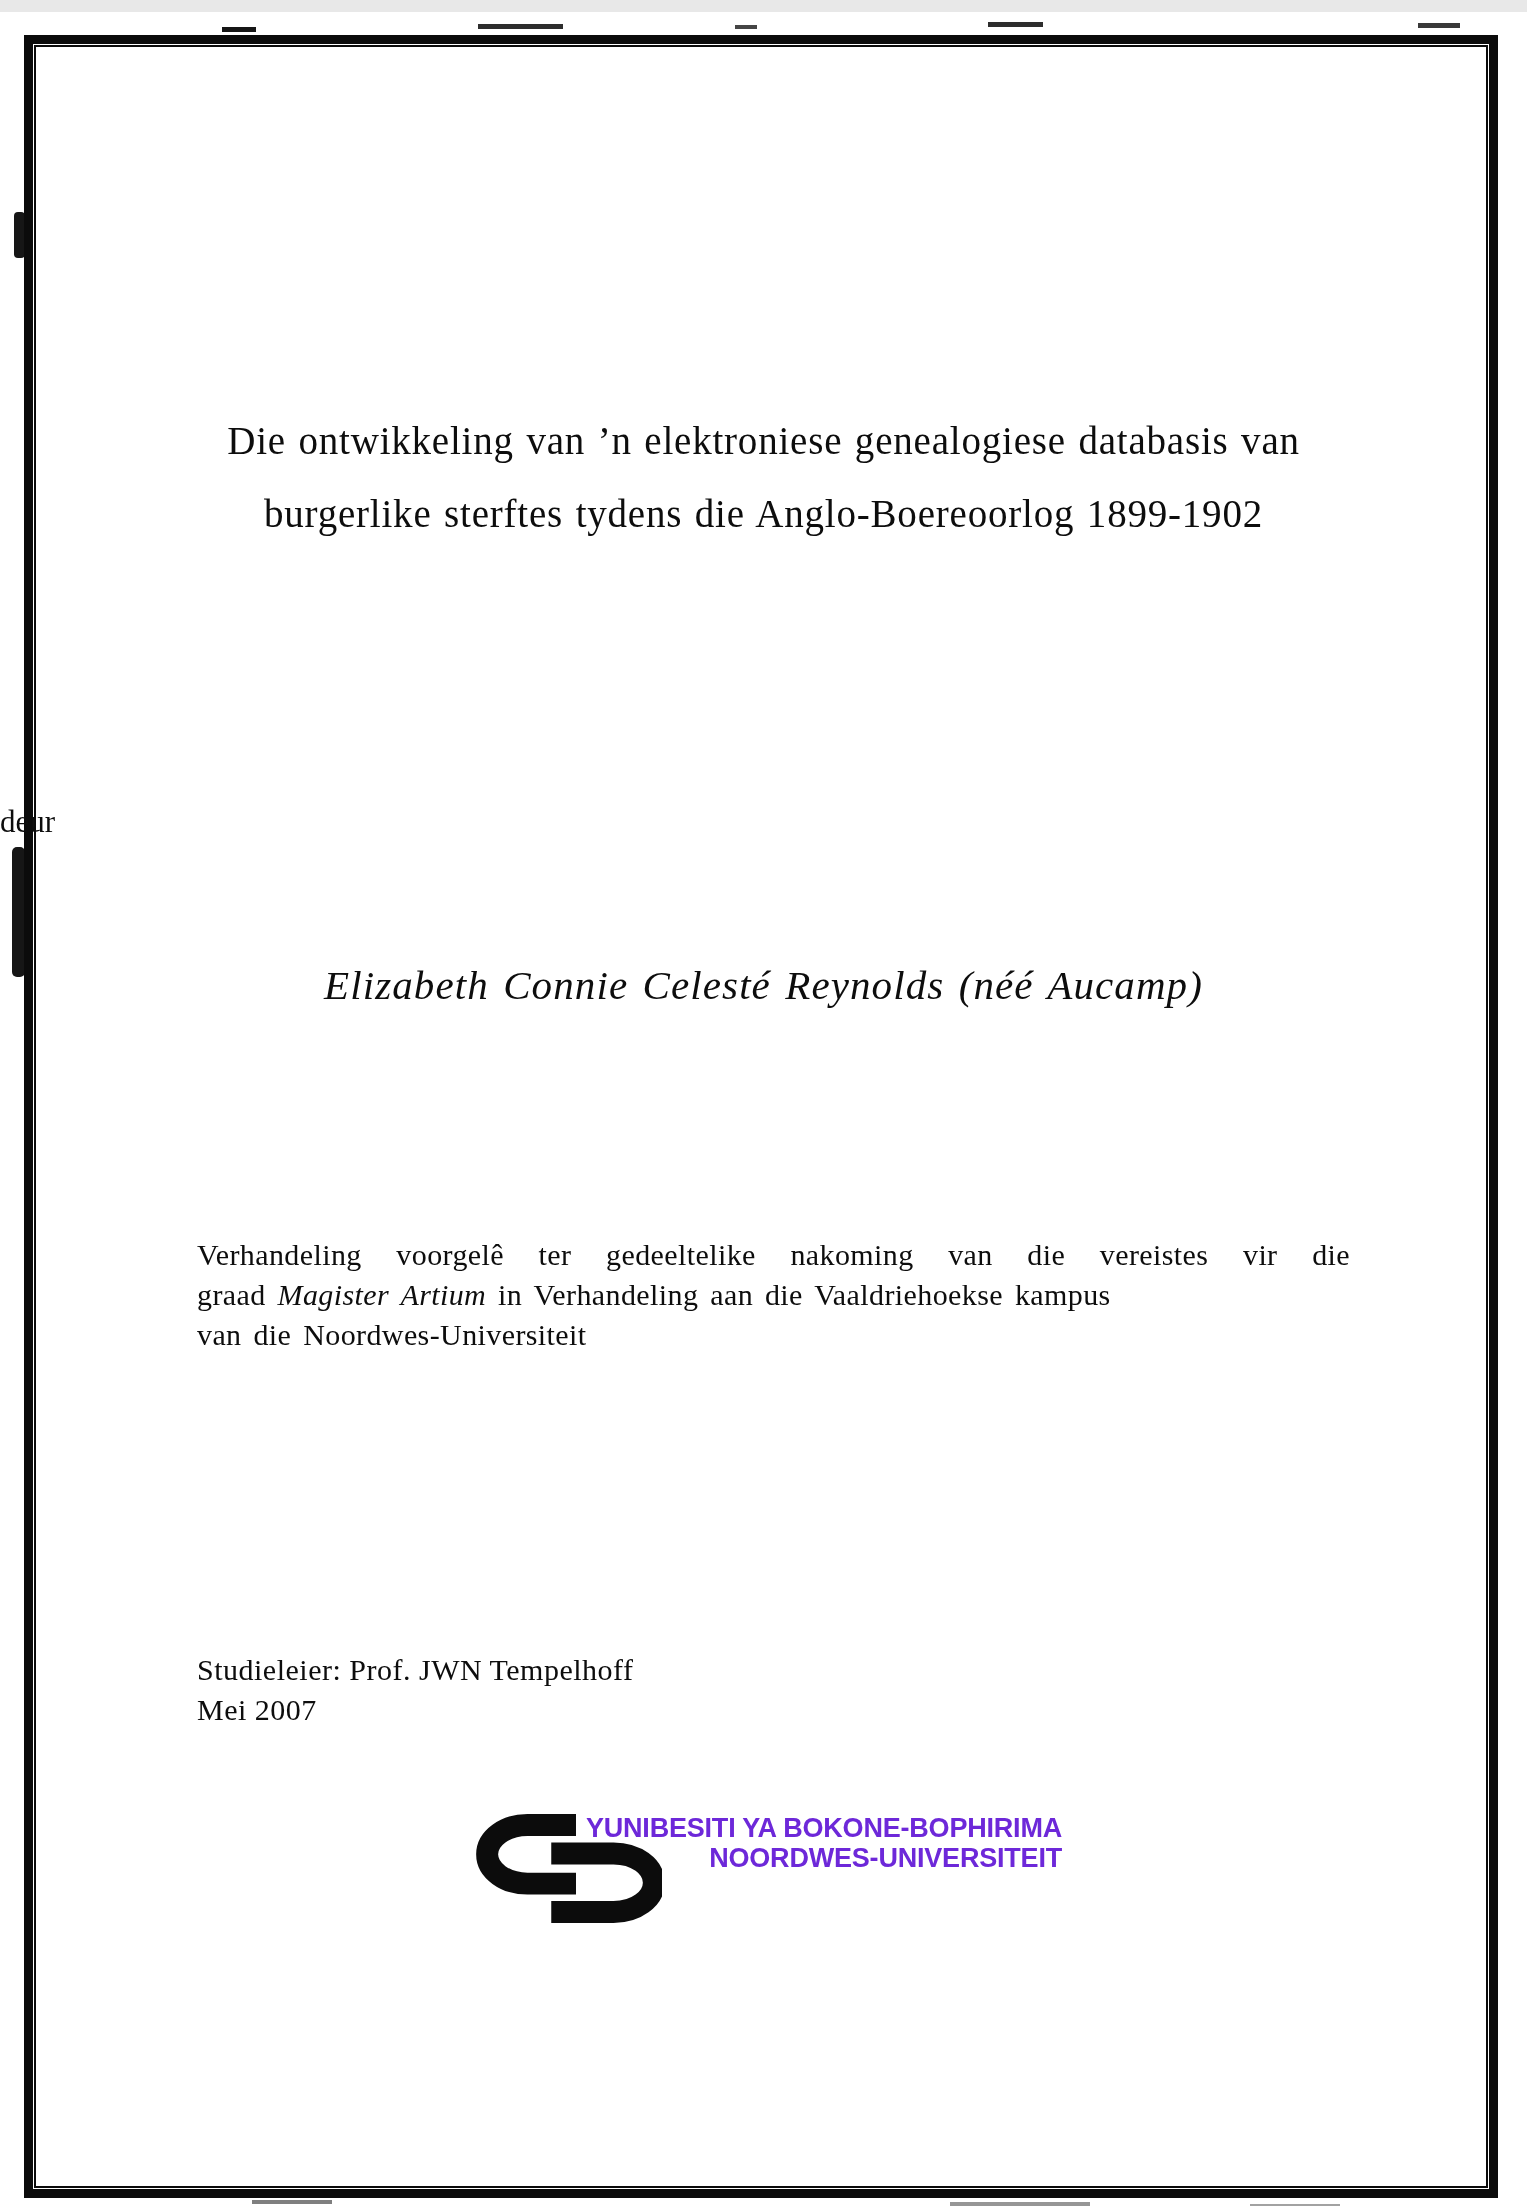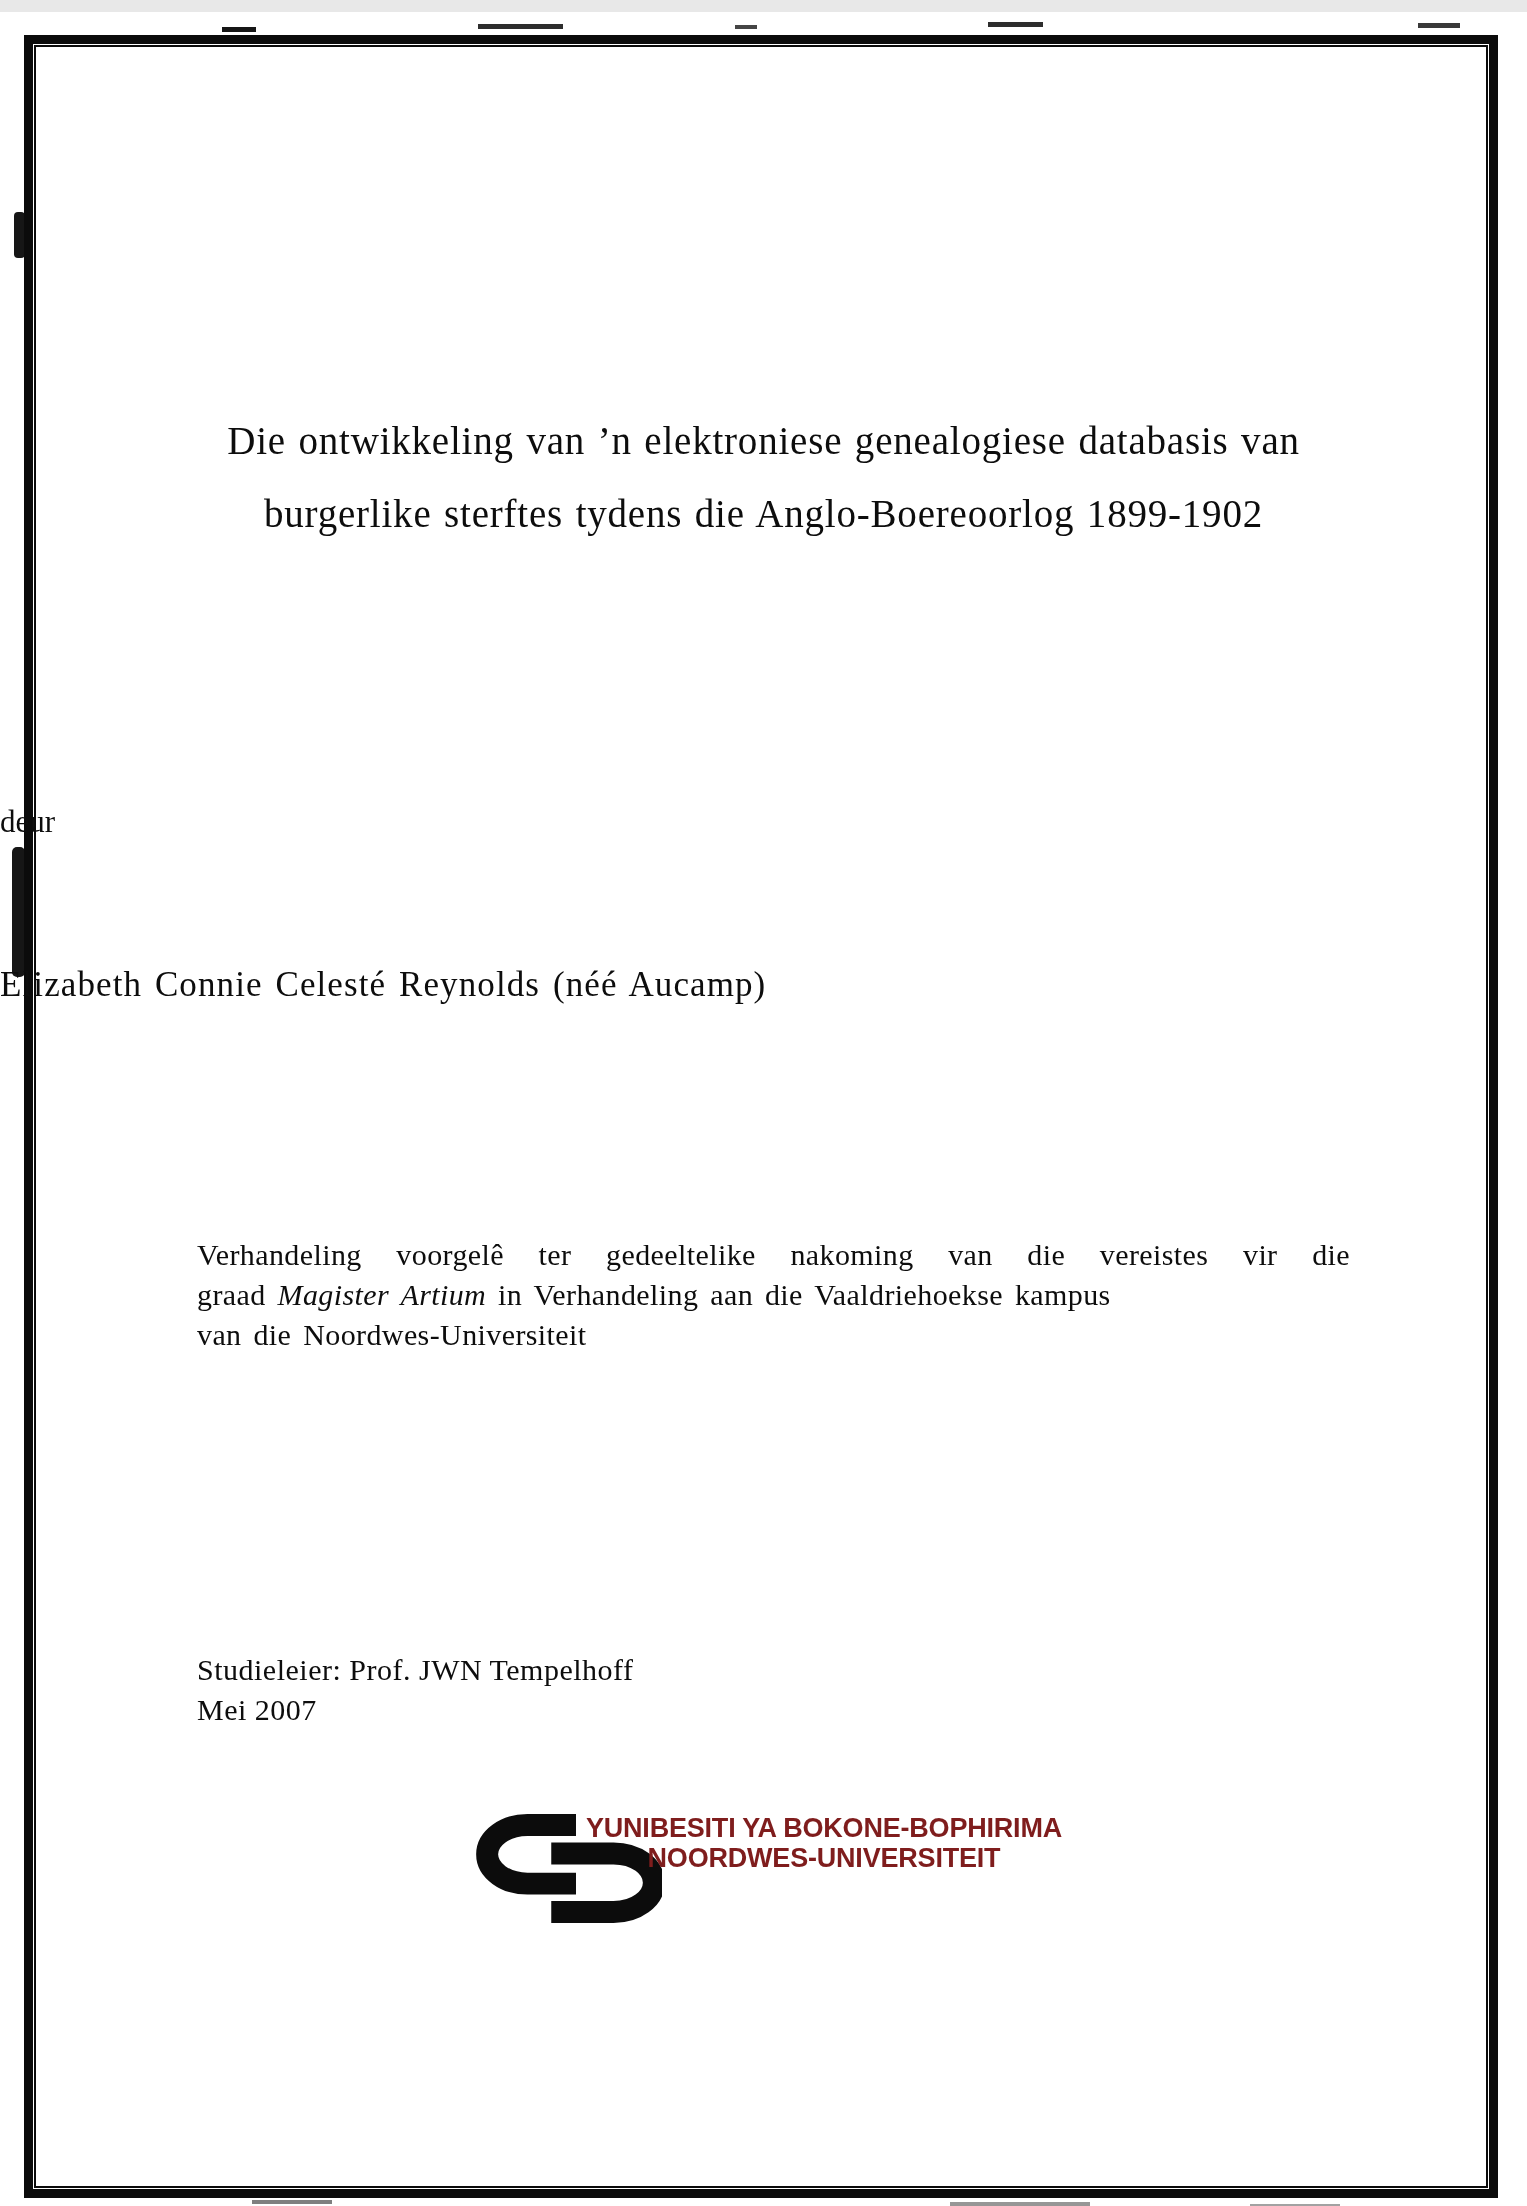--- a/index.html
+++ b/index.html
@@ -41,44 +41,46 @@
     font-size:39px; line-height:73px;
     letter-spacing:0.8px; word-spacing:2px;
     text-align:center;
   }
   .byline {
     position:absolute; top:793px; left:0; right:0;
     font-size:31px; line-height:34px; text-align:left;
   }
   .author {
     position:absolute; top:953px; left:0; right:0;
-    font-size:35px; line-height:40px;
+    font-size:41px; line-height:40px;
     letter-spacing:1.1px; word-spacing:3px;
+    text-align:center;
+    font-style:italic;
   }
   .statement {
     position:absolute; top:1223px; left:197px; width:1153px;
     font-size:30px; line-height:40px; letter-spacing:0.4px;
   }
   .statement .just { text-align:justify; text-align-last:justify; }
   .statement .ln { word-spacing:4px; }
   .statement em { font-style:italic; }
   .supervisor {
     position:absolute; top:1638px; left:197px;
     font-size:30px; line-height:40px; letter-spacing:0.5px;
   }
   .logo-mark {
     position:absolute; left:468px; top:1802px;
   }
   .logo-text {
     position:absolute; top:1802px; right:465px;
     font-family:"Liberation Sans", sans-serif;
     font-weight:700; font-size:27px; line-height:29.5px;
     letter-spacing:-0.2px;
-    text-align:center; white-space:nowrap;
-    color:#7f1d1d;
+    text-align:right; white-space:nowrap;
+    color:#6d28d9;
   }
 </style>
 </head>
 <body>
 
 <div class="page">
 
   <div class="artifact a-top1"></div>
   <div class="artifact a-top2"></div>
   <div class="artifact a-top3"></div>

